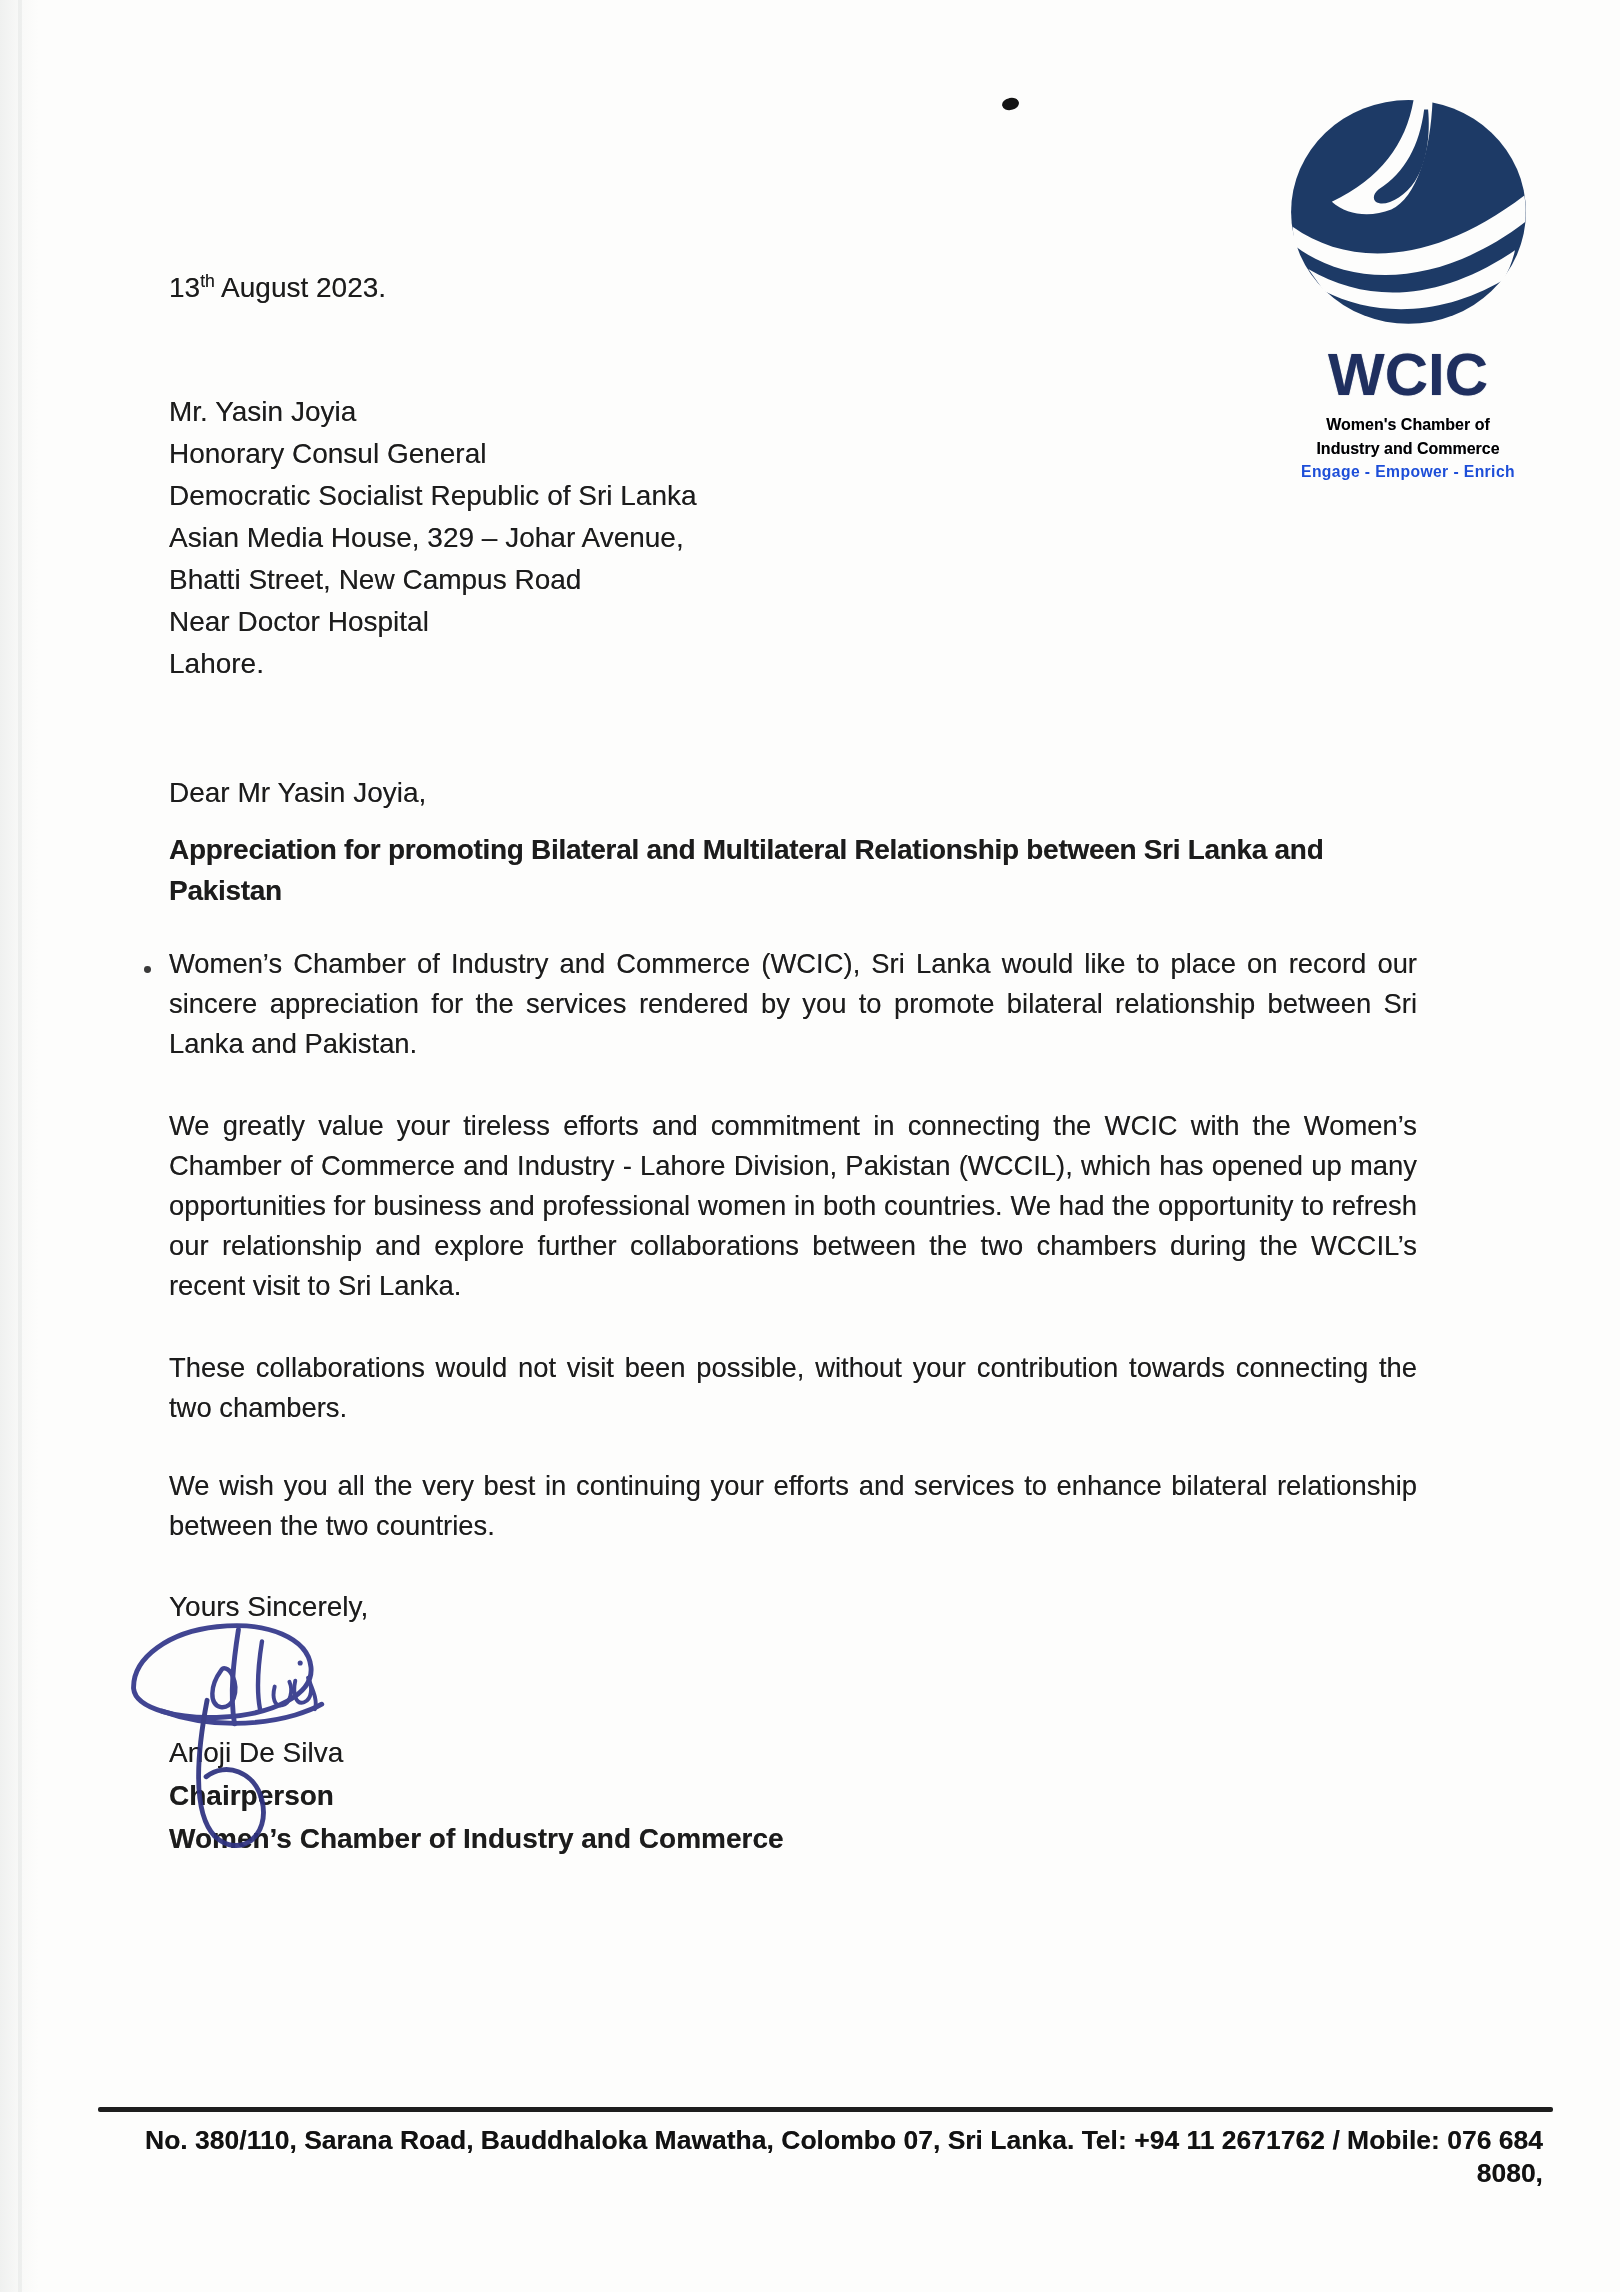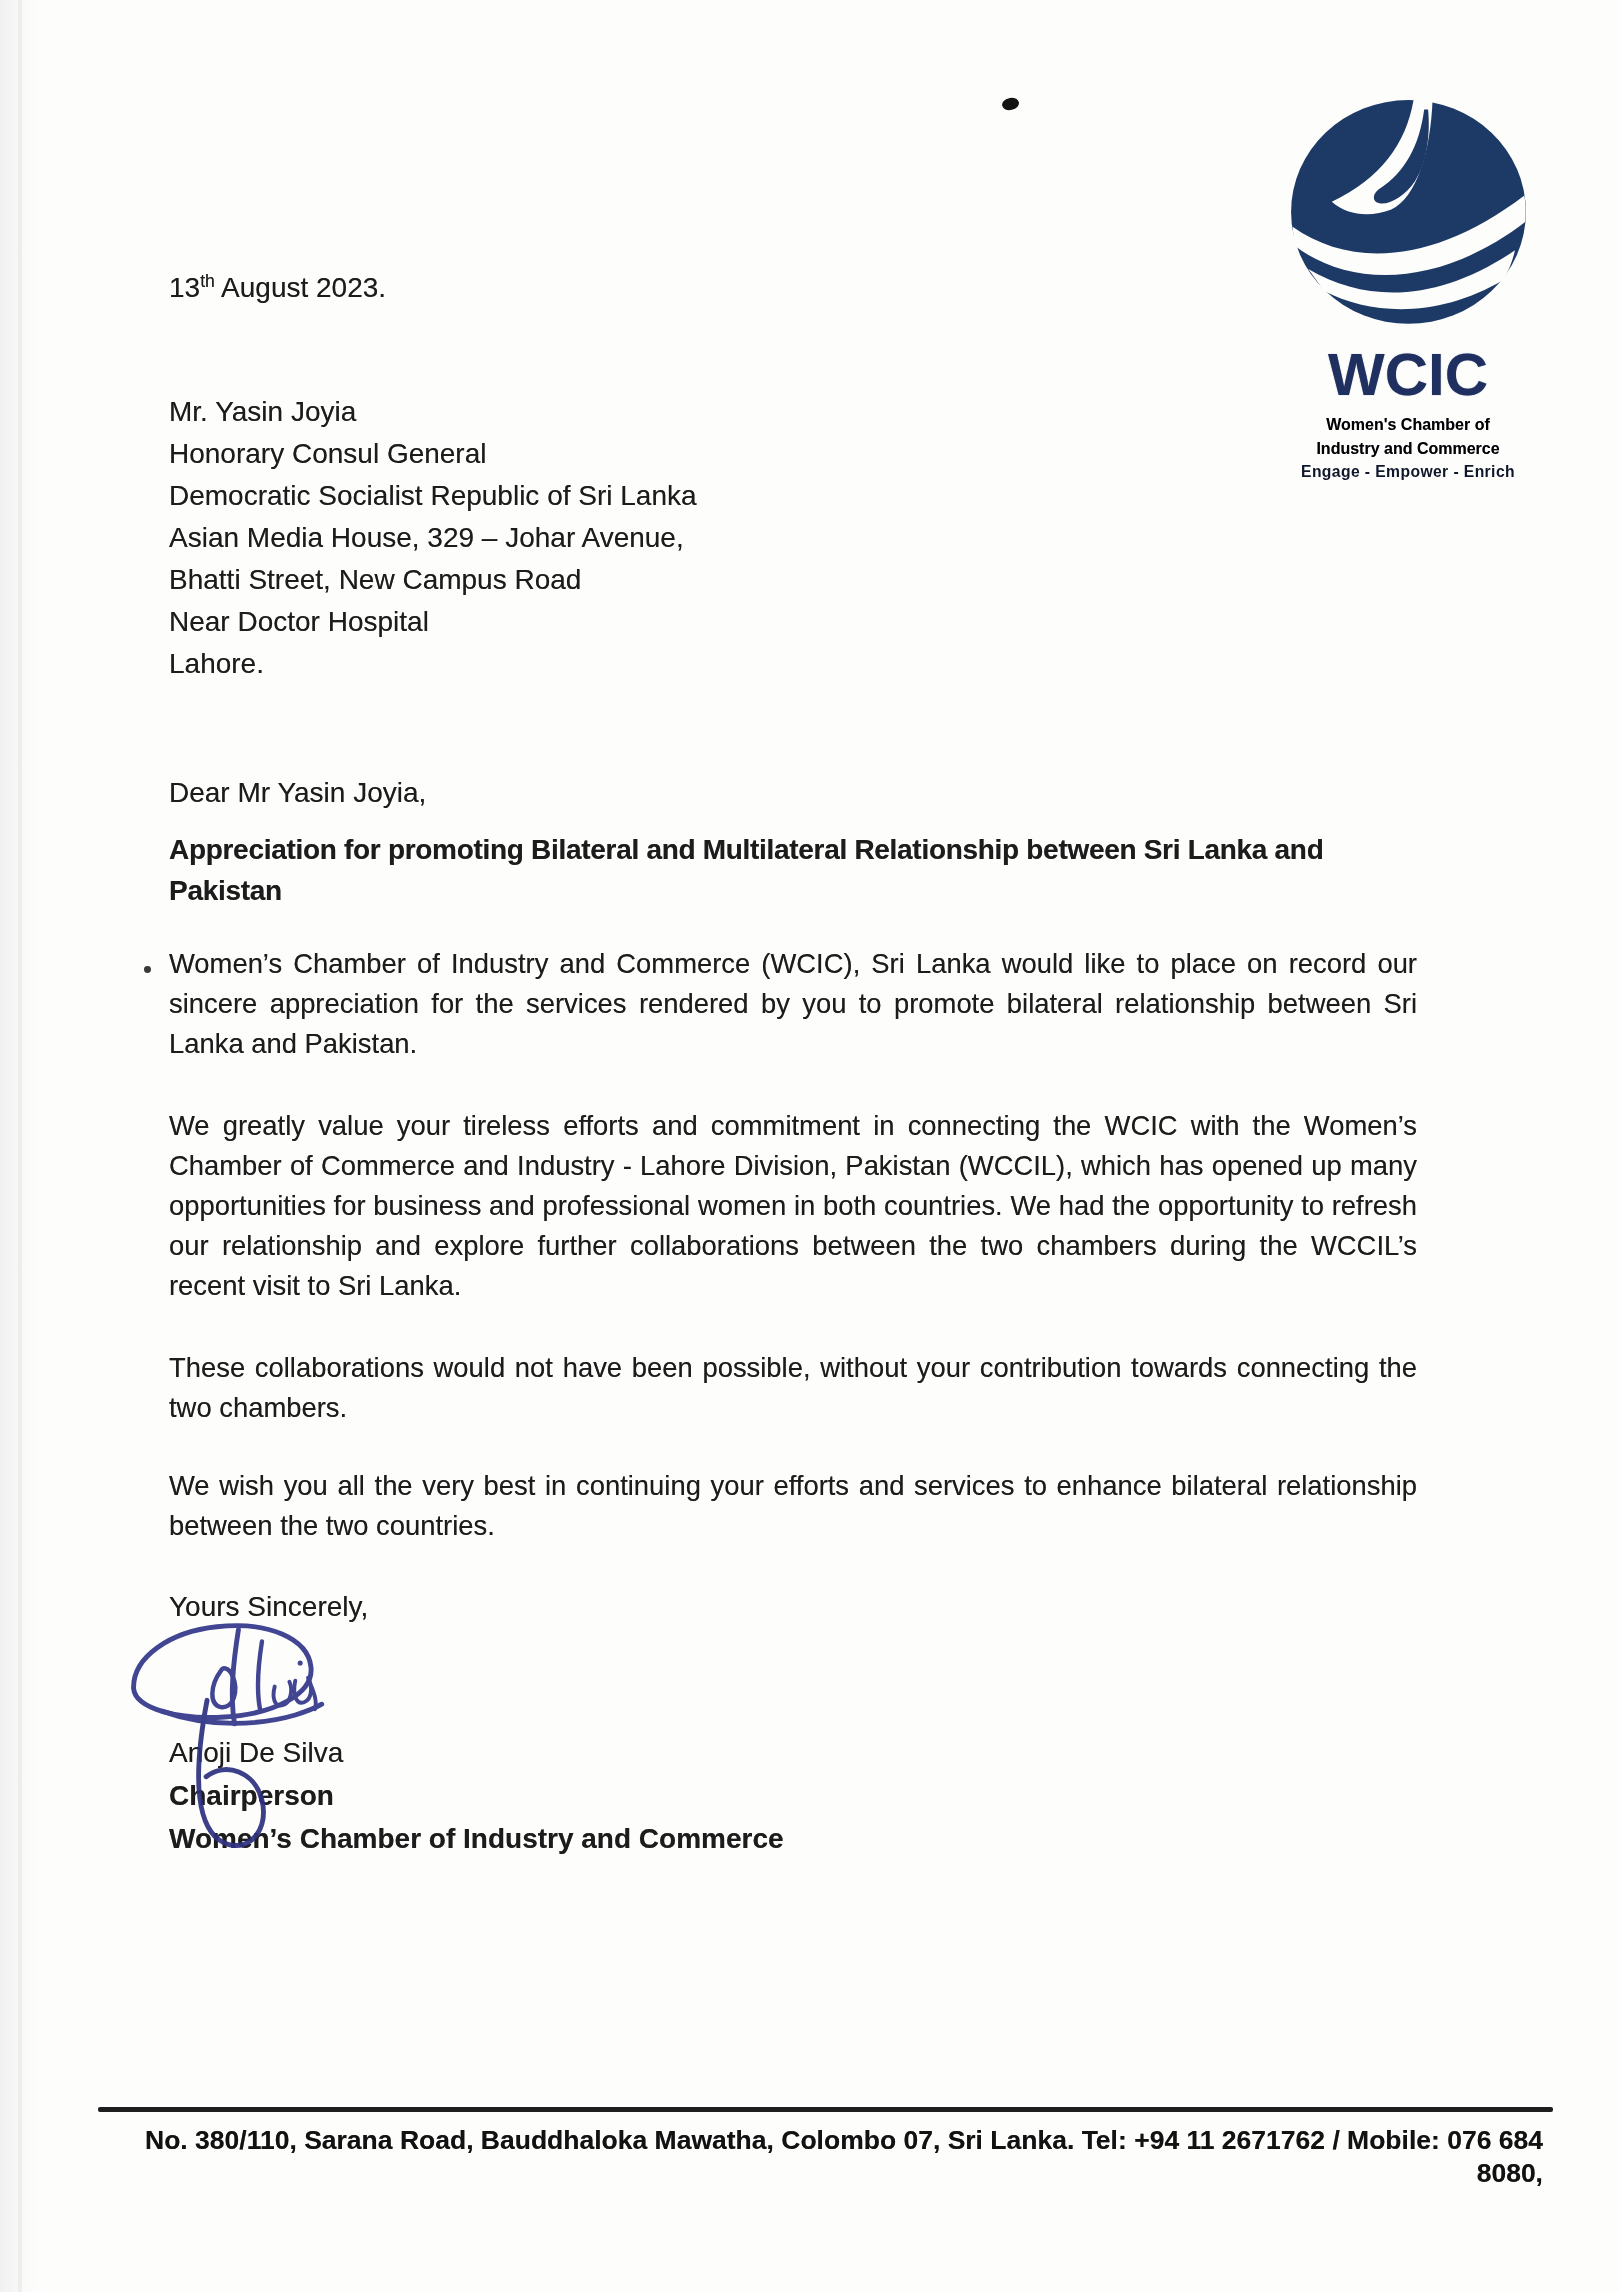--- a/index.html
+++ b/index.html
@@ -28,21 +28,21 @@
   }
 
   
   .logo-mark{position:absolute;left:1291px;top:100px;width:235px;height:227px;}
   .logo-text{position:absolute;left:1271px;top:337px;width:274px;text-align:center;}
   .logo-acronym{
     font-size:60px;font-weight:700;line-height:76px;color:#1f2f5f;
     letter-spacing:0px;text-shadow:0 0 1px rgba(31,47,95,.6);
   }
   .logo-org{font-size:16px;font-weight:700;line-height:23.5px;color:#000000;text-shadow:0 0 0.6px rgba(38,47,88,.5);}
-  .logo-tagline{font-size:15.7px;font-weight:700;line-height:17.6px;color:#0f172a;margin-top:2.9px;letter-spacing:0.4px;}
+  .logo-tagline{font-size:15.7px;font-weight:700;line-height:17.6px;color:#1d4ed8;margin-top:2.9px;letter-spacing:0.4px;}
 
   
   .scan-text{text-shadow:0 0 0.6px rgba(20,20,20,.55);}
   .date-line{position:absolute;left:169px;top:267px;font-size:28px;line-height:41px;}
   .date-line sup{font-size:17.6px;vertical-align:super;line-height:0;}
   .address{position:absolute;left:169px;top:391px;font-size:28px;line-height:42px;}
   .salutation{position:absolute;left:169px;top:772px;font-size:28px;line-height:41px;}
   .subject{position:absolute;left:169px;top:829px;font-size:28px;font-weight:700;line-height:41px;letter-spacing:-0.3px;white-space:nowrap;}
   .para{position:absolute;left:169px;width:1248px;font-size:27.4px;line-height:40px;text-align:justify;}
   .para:after{content:"";display:inline-block;width:0;}
@@ -105,21 +105,21 @@
   <div class="salutation scan-text">Dear Mr Yasin Joyia,</div>
 
   <div class="subject scan-text">
     <div>Appreciation for promoting Bilateral and Multilateral Relationship between Sri Lanka and</div>
     <div>Pakistan</div>
   </div>
 
   <div class="bullet-artifact"></div>
   <div class="para p1 scan-text">Women’s Chamber of Industry and Commerce (WCIC), Sri Lanka would like to place on record our sincere appreciation for the services rendered by you to promote bilateral relationship between Sri Lanka and Pakistan.</div>
   <div class="para p2 scan-text">We greatly value your tireless efforts and commitment in connecting the WCIC with the Women’s Chamber of Commerce and Industry - Lahore Division, Pakistan (WCCIL), which has opened up many opportunities for business and professional women in both countries. We had the opportunity to refresh our relationship and explore further collaborations between the two chambers during the WCCIL’s recent visit to Sri Lanka.</div>
-  <div class="para p3 scan-text">These collaborations would not have been possible, without your contribution towards connecting the two chambers.</div>
+  <div class="para p3 scan-text">These collaborations would not visit been possible, without your contribution towards connecting the two chambers.</div>
   <div class="para p4 scan-text">We wish you all the very best in continuing your efforts and services to enhance bilateral relationship between the two countries.</div>
 
   <div class="closing scan-text">Yours Sincerely,</div>
 
   <svg class="sig-svg" viewBox="0 0 450 260" aria-hidden="true">
     <g fill="none" stroke="#33388a" stroke-linecap="round" stroke-linejoin="round" opacity="0.93">
 
       <path d="M21,78 C20,46 58,20 106,15 C158,9 199,27 202,56 C205,84 164,104 114,107 C68,110 23,99 21,78" stroke-width="5"></path>
 
       <path d="M50,101 C100,119 152,115 186,105 C199,101 208,97 213,94" stroke-width="5"></path>

